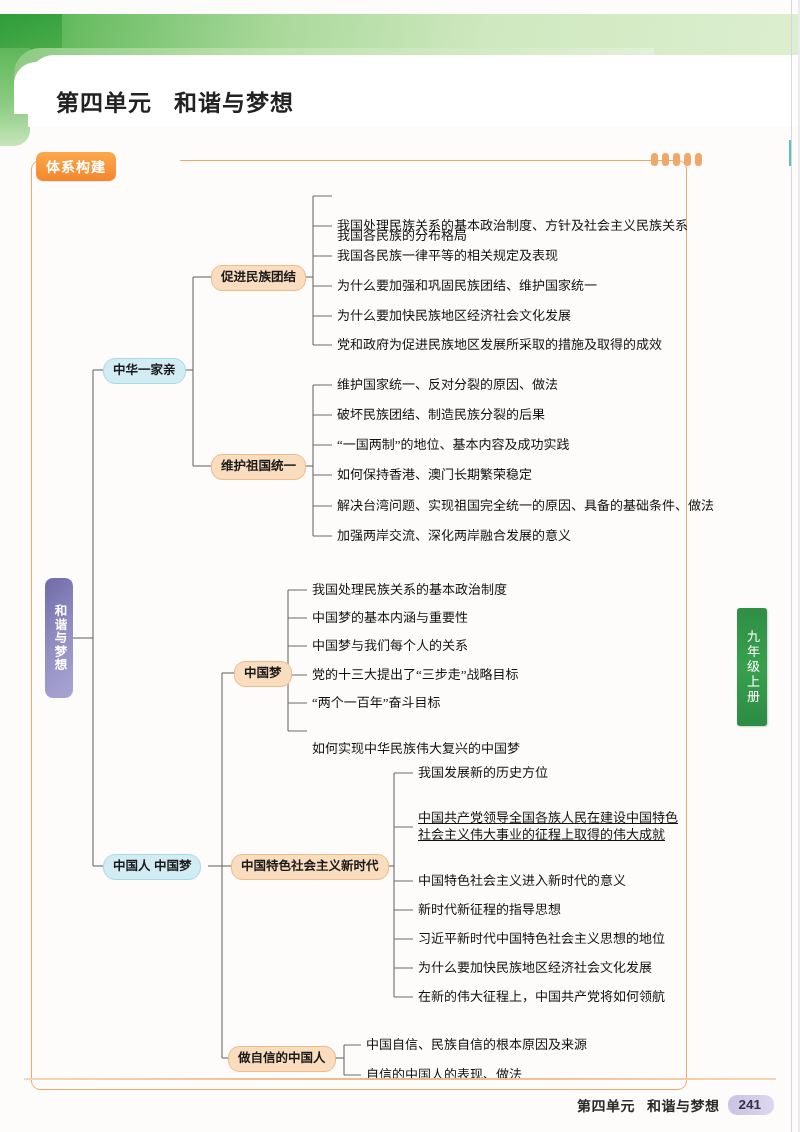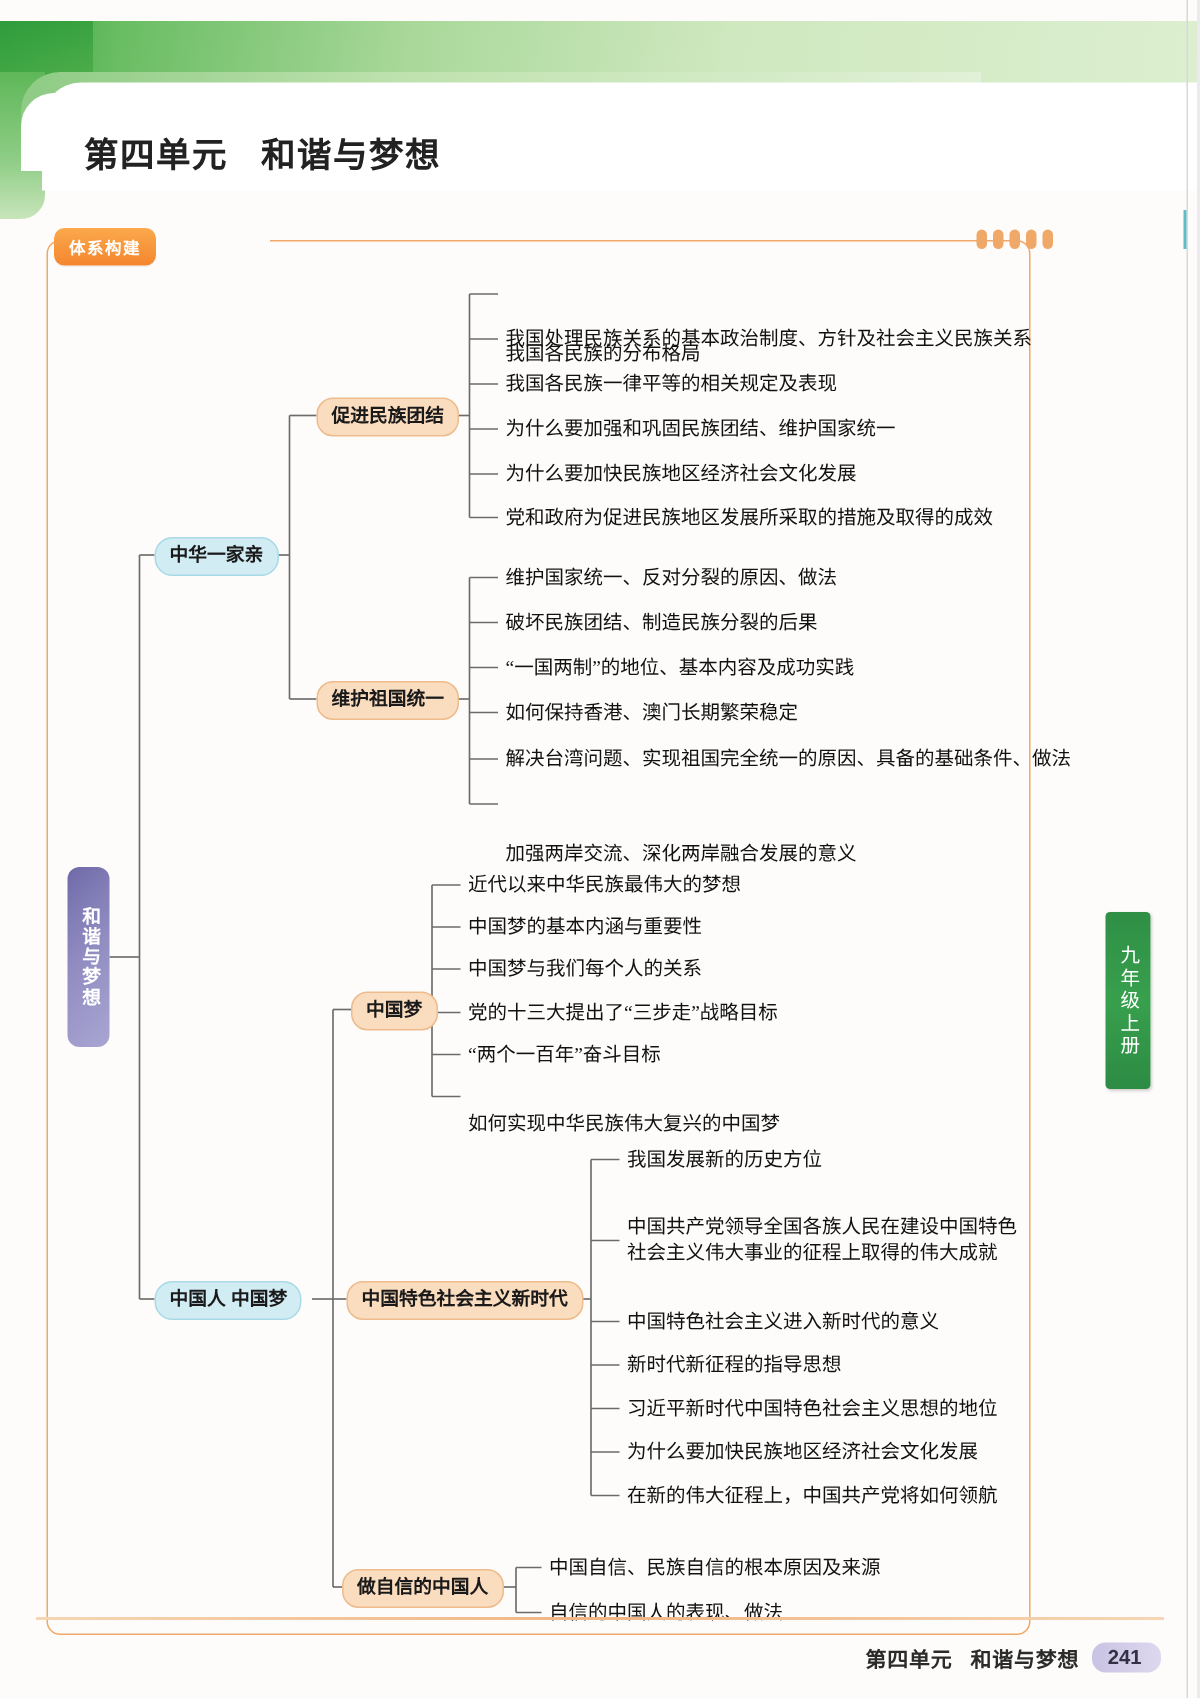--- a/index.html
+++ b/index.html
@@ -57,22 +57,22 @@
   .panel{
     position:absolute;left:31px;top:160px;width:654px;height:928px;
     border:1.6px solid #f0a868;border-radius:9px;background:transparent;
   }
   .panel-top-mask{
     position:absolute;left:60px;top:152px;width:120px;height:18px;background:#fdfcfa;
   }
   .sys-label{
     position:absolute;left:36px;top:152px;
     background:linear-gradient(180deg,#fba94b 0%,#f4862f 100%);
-    color:#fff;font-family:Liberation Sans, sans-serif;
-    font-weight:bold;font-size:11px;letter-spacing:1px;
+    color:#fff;font-family:Liberation Serif, serif;
+    font-weight:bold;font-size:14px;letter-spacing:1px;
     padding:4px 10px 5px 10px;border-radius:7px;
     box-shadow:0 1px 0 rgba(0,0,0,.06);
   }
   .spiral{position:absolute;left:651px;top:153px;width:60px;height:14px;}
   .spiral i{
     position:absolute;top:0;width:7px;height:13px;border-radius:4px;
     background:#f0a868;display:block;
   }
 
   
@@ -249,31 +249,31 @@
     <div class="leaf" style="left:337px;top:247px;">我国各民族一律平等的相关规定及表现</div>
     <div class="leaf" style="left:337px;top:277px;">为什么要加强和巩固民族团结、维护国家统一</div>
     <div class="leaf" style="left:337px;top:307px;">为什么要加快民族地区经济社会文化发展</div>
     <div class="leaf" style="left:337px;top:336px;">党和政府为促进民族地区发展所采取的措施及取得的成效</div>
 
     <div class="leaf" style="left:337px;top:376px;">维护国家统一、反对分裂的原因、做法</div>
     <div class="leaf" style="left:337px;top:406px;">破坏民族团结、制造民族分裂的后果</div>
     <div class="leaf" style="left:337px;top:436px;">“一国两制”的地位、基本内容及成功实践</div>
     <div class="leaf" style="left:337px;top:466px;">如何保持香港、澳门长期繁荣稳定</div>
     <div class="leaf" style="left:337px;top:497px;">解决台湾问题、实现祖国完全统一的原因、具备的基础条件、做法</div>
-    <div class="leaf" style="left:337px;top:527px;margin-top:33px;">加强两岸交流、深化两岸融合发展的意义</div>
-
-    <div class="leaf" style="left:312px;top:581px;">近代以来中华民族最伟大的梦想</div>
+    <div class="leaf" style="left:337px;top:527px;">加强两岸交流、深化两岸融合发展的意义</div>
+
+    <div class="leaf" style="left:312px;top:581px;">我国处理民族关系的基本政治制度</div>
     <div class="leaf" style="left:312px;top:609px;">中国梦的基本内涵与重要性</div>
     <div class="leaf" style="left:312px;top:637px;">中国梦与我们每个人的关系</div>
     <div class="leaf" style="left:312px;top:666px;">党的十三大提出了“三步走”战略目标</div>
     <div class="leaf" style="left:312px;top:694px;">“两个一百年”奋斗目标</div>
     <div class="leaf" style="left:312px;top:740px;">如何实现中华民族伟大复兴的中国梦</div>
 
     <div class="leaf" style="left:418px;top:764px;">我国发展新的历史方位</div>
-    <div class="leaf wrap" style="left:418px;top:809px;width:272px;">中国共产党领导全国各族人民在建设中国特色社会主义伟大事业的征程上取得的伟大成就</div>
+    <div class="leaf wrap" style="left:418px;top:809px;width:272px;text-decoration:underline;">中国共产党领导全国各族人民在建设中国特色社会主义伟大事业的征程上取得的伟大成就</div>
     <div class="leaf" style="left:418px;top:872px;">中国特色社会主义进入新时代的意义</div>
     <div class="leaf" style="left:418px;top:901px;">新时代新征程的指导思想</div>
     <div class="leaf" style="left:418px;top:930px;">习近平新时代中国特色社会主义思想的地位</div>
     <div class="leaf" style="left:418px;top:959px;">为什么要加快民族地区经济社会文化发展</div>
     <div class="leaf" style="left:418px;top:988px;">在新的伟大征程上，中国共产党将如何领航</div>
 
     <div class="leaf" style="left:366px;top:1036px;">中国自信、民族自信的根本原因及来源</div>
     <div class="leaf" style="left:366px;top:1066px;">自信的中国人的表现、做法</div>
 
   </div>

